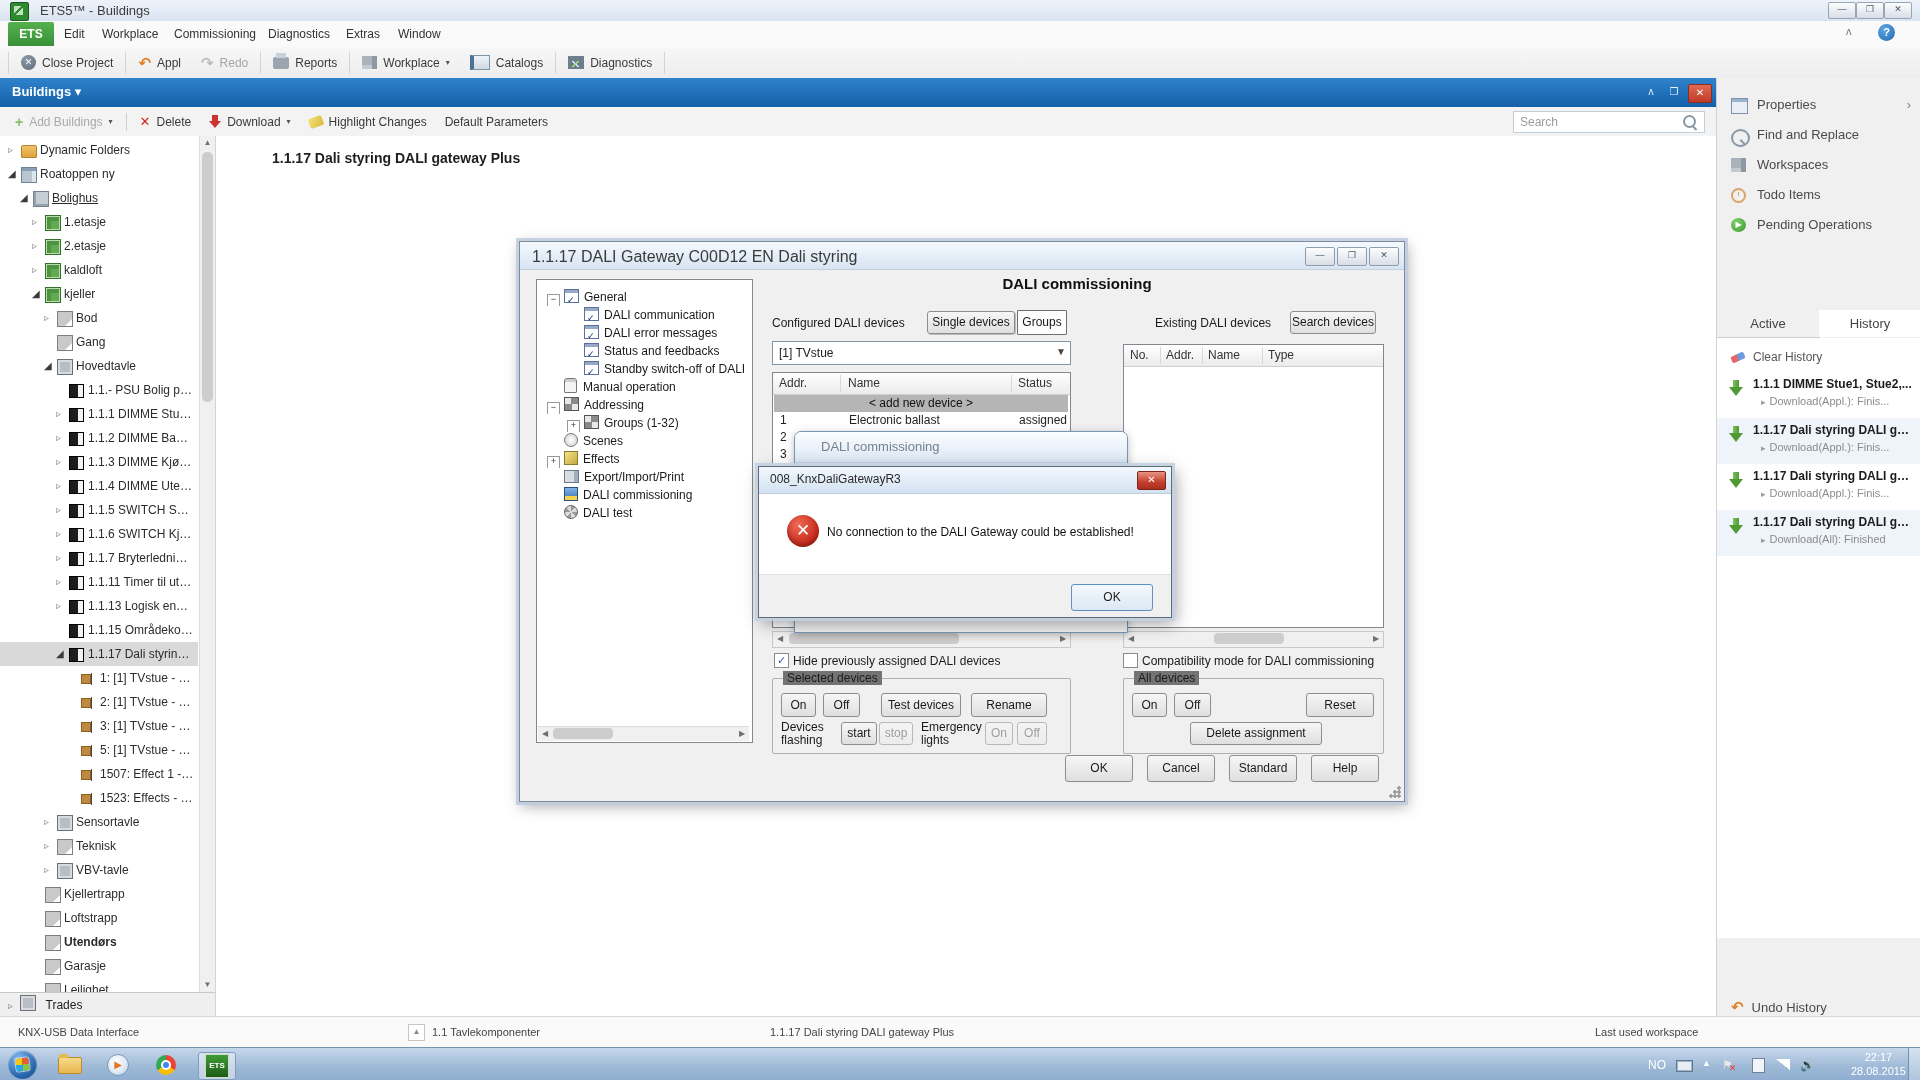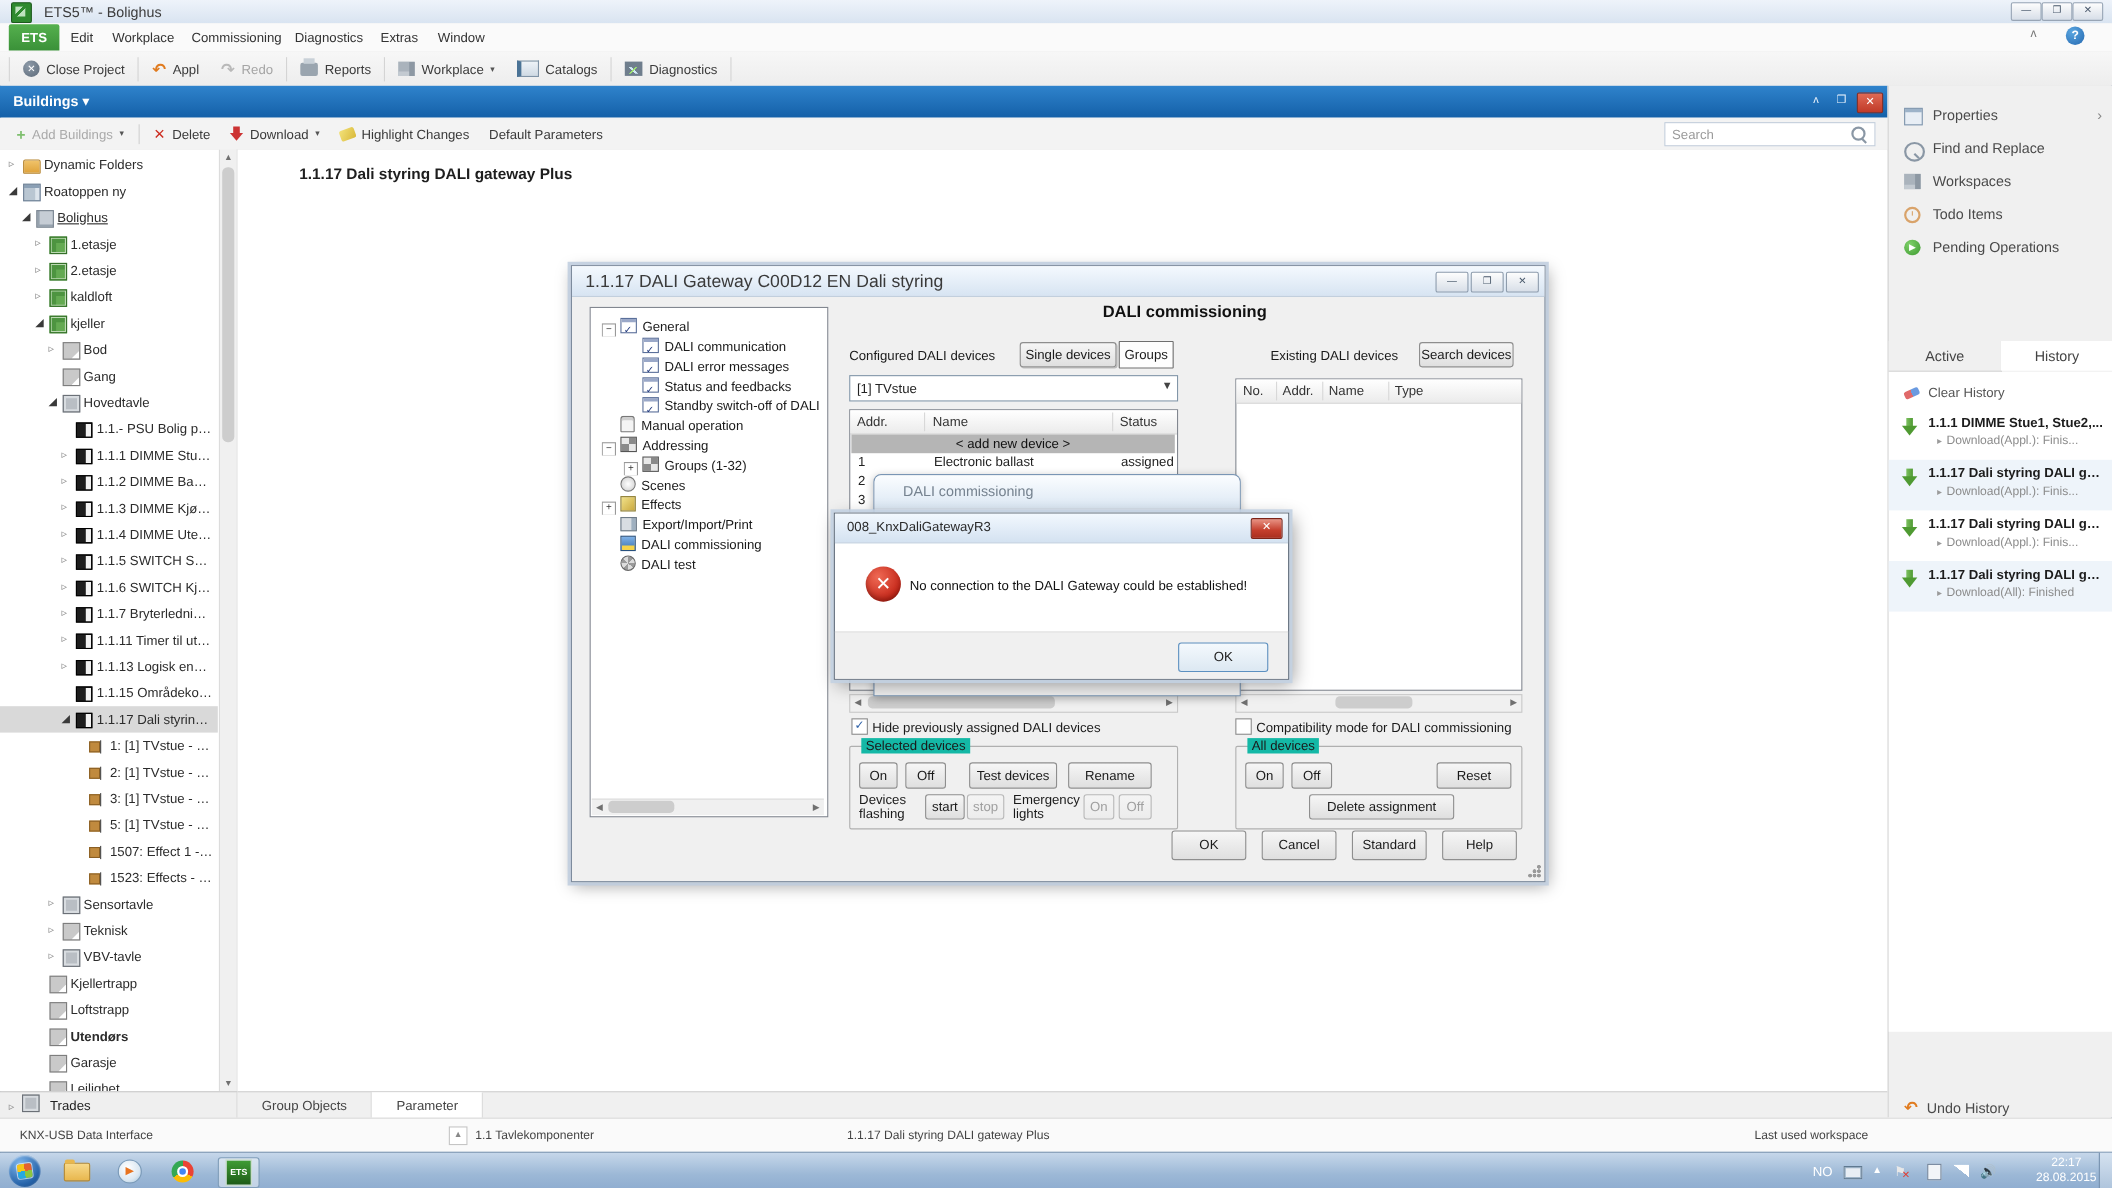--- a/index.html
+++ b/index.html
@@ -173,21 +173,21 @@
   #combo .carr{position:absolute;right:4px;top:4px;color:#444;font-size:10px;}
   .table{position:absolute;background:#fff;border:1px solid #828790;}
   .thead{position:absolute;left:0;top:0;width:100%;height:21px;background:linear-gradient(#fff,#ebebeb);border-bottom:1px solid #cfcfcf;}
   .th{position:absolute;top:3px;font-size:12px;color:#333;}
   .thsep{position:absolute;top:2px;width:1px;height:17px;background:#d8d8d8;}
   .trowd{position:absolute;left:1px;height:17px;font-size:12px;line-height:17px;}
   .addnew{background:#b5b5b5;text-align:center;color:#111;}
   .hscroll{position:absolute;height:15px;background:#f0f0f0;border:1px solid #c8c8c8;}
   .chk{position:absolute;width:13px;height:13px;background:#fff;border:1px solid #8a8a8a;font-size:11px;line-height:12px;text-align:center;color:#2f62a8;font-weight:bold;}
   .grpbox{position:absolute;border:1px solid #b0b0b0;border-radius:2px;}
-  .grplbl{position:absolute;top:-8px;left:10px;background:#14b8a6;padding:0 4px;font-size:12px;color:#1a1a1a;}
+  .grplbl{position:absolute;top:-8px;left:10px;background:#737373;padding:0 4px;font-size:12px;color:#1a1a1a;}
   .small2{position:absolute;font-size:12px;color:#1a1a1a;line-height:13px;}
   #resize-grip{position:absolute;right:3px;bottom:3px;width:12px;height:12px;background:
      radial-gradient(circle at 10px 2px,#9a9a9a 1.5px,transparent 2px),
      radial-gradient(circle at 6px 6px,#9a9a9a 1.5px,transparent 2px),
      radial-gradient(circle at 10px 6px,#9a9a9a 1.5px,transparent 2px),
      radial-gradient(circle at 2px 10px,#9a9a9a 1.5px,transparent 2px),
      radial-gradient(circle at 6px 10px,#9a9a9a 1.5px,transparent 2px),
      radial-gradient(circle at 10px 10px,#9a9a9a 1.5px,transparent 2px);}
 
   
@@ -203,21 +203,21 @@
   #errfoot{position:absolute;left:0;bottom:0;width:100%;height:42px;background:#f0f0f0;border-top:1px solid #dfdfdf;}
   #err-ok{position:absolute;right:18px;top:9px;width:80px;height:25px;background:linear-gradient(#f4f9fd,#dce8f2);border:1px solid #5c90c0;border-radius:3px;font-size:12px;text-align:center;line-height:24px;}
 </style>
 </head>
 <body>
 
 <div id="screen">
 
   <div class="abs" id="titlebar">
     <span class="ets-logo"></span>
-    <span class="ttext">ETS5™ - Bolighus</span>
+    <span class="ttext">ETS5™ - Buildings</span>
     <span class="capbtn" style="left:1828px">—</span>
     <span class="capbtn" style="left:1856px">❐</span>
     <span class="capbtn" style="left:1884px">✕</span>
   </div>
 
   <div class="abs" id="menubar">
     <div id="ets-menu-btn">ETS</div>
     <div id="menu-items">
         <span class="menu-item" style="left: 58px;">Edit</span>
         <span class="menu-item" style="left: 96px;">Workplace</span>
@@ -483,24 +483,20 @@
   </div>
   <div class="abs" id="trades">
     <span style="margin-left:8px;color:#8a8a8a;font-size:10px;">▹</span>
     <span class="tico cabinet" style="position:static;display:inline-block;vertical-align:-2px;margin:0 6px 0 4px;"></span>
     <span>Trades</span>
   </div>
 
   <div class="abs" id="mainarea">
     <div id="main-heading">1.1.17 Dali styring DALI gateway Plus</div>
   </div>
-  <div class="abs" id="bottomtabs">
-      <div class="btab">Group Objects</div>
-      <div class="btab active">Parameter</div>
-    </div>
 
   <div class="abs" id="sidebar">
     <div id="side-items">
         <div class="side-item" style="top: 12px;">
           <span class="side-ico si-doc"></span>
           <span class="si-lbl">Properties</span>
           <span class="si-chev">›</span>
         </div>
         <div class="side-item" style="top: 42px;">
           <span class="side-ico i-mag" style="top: 9px;"></span>

